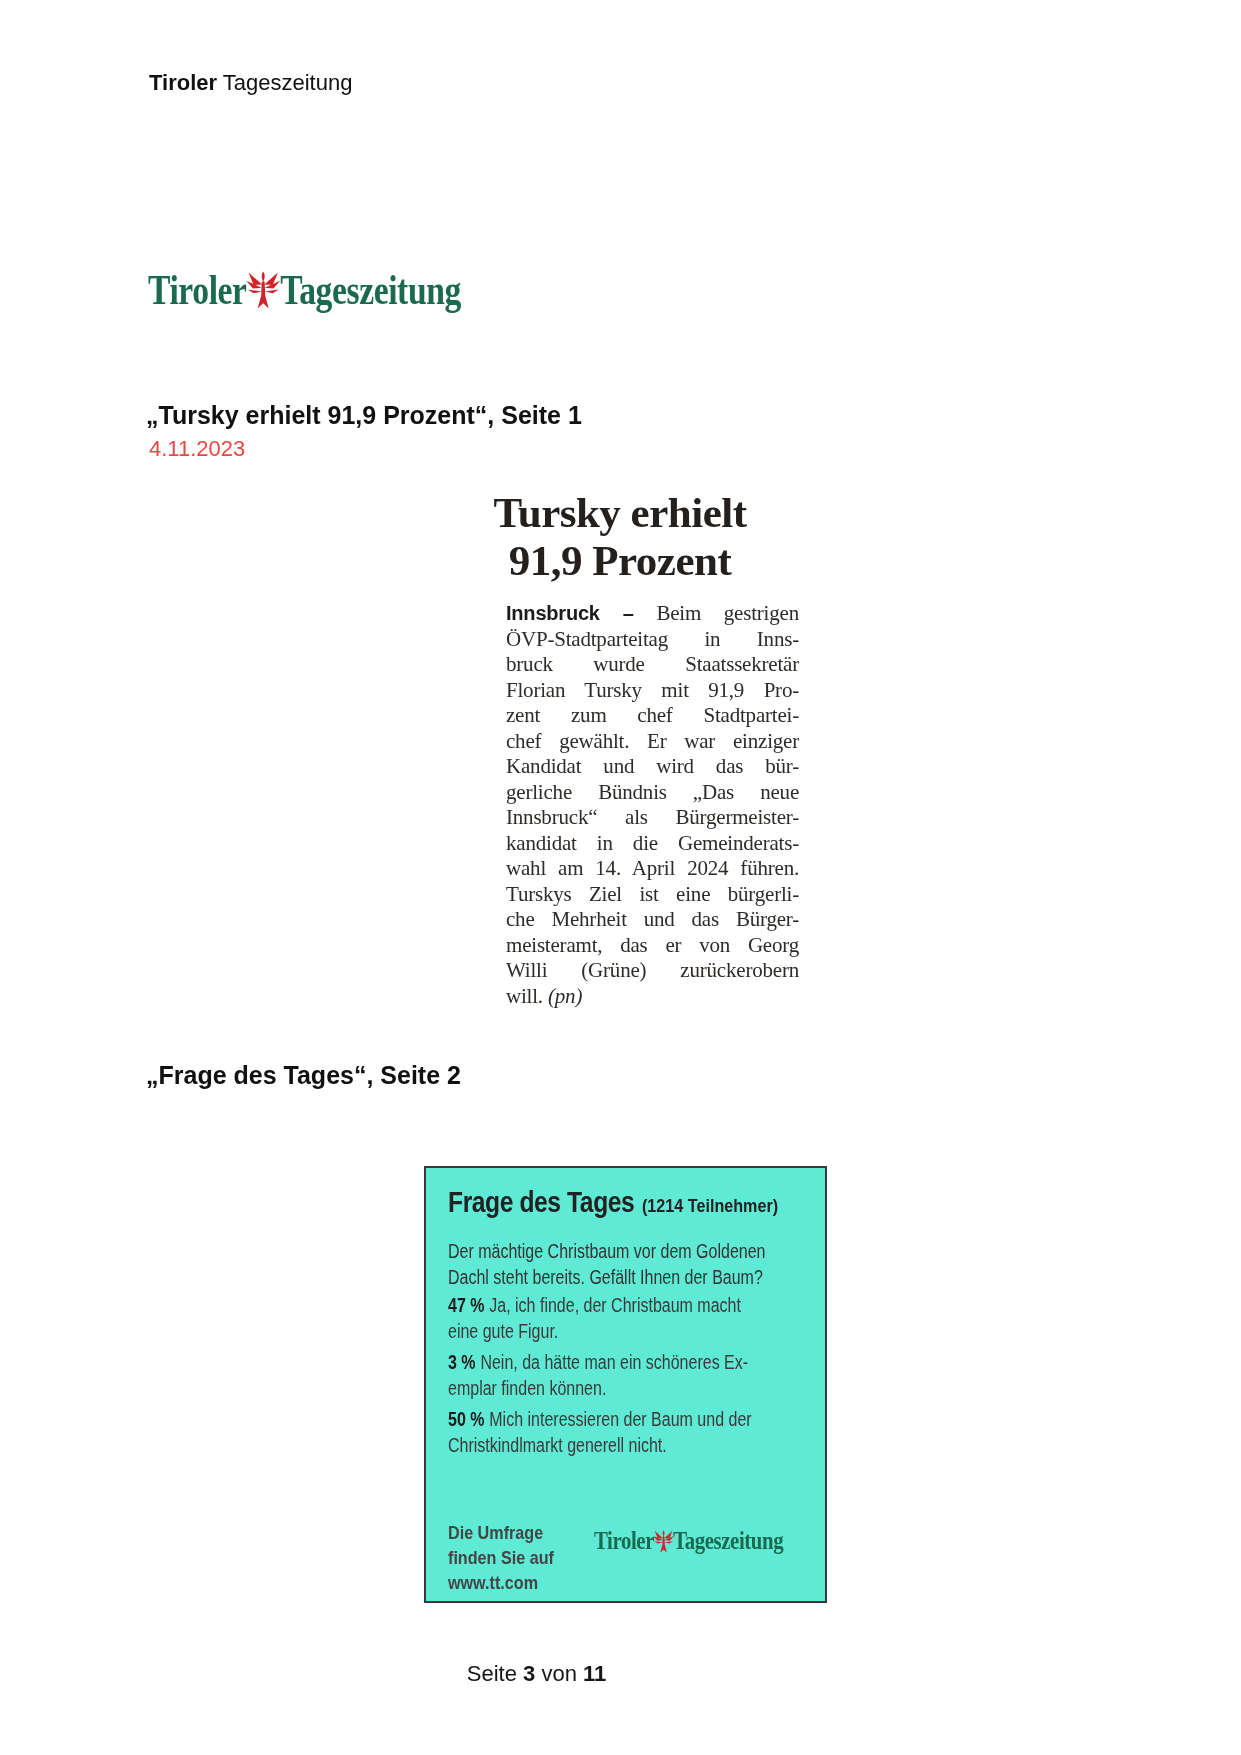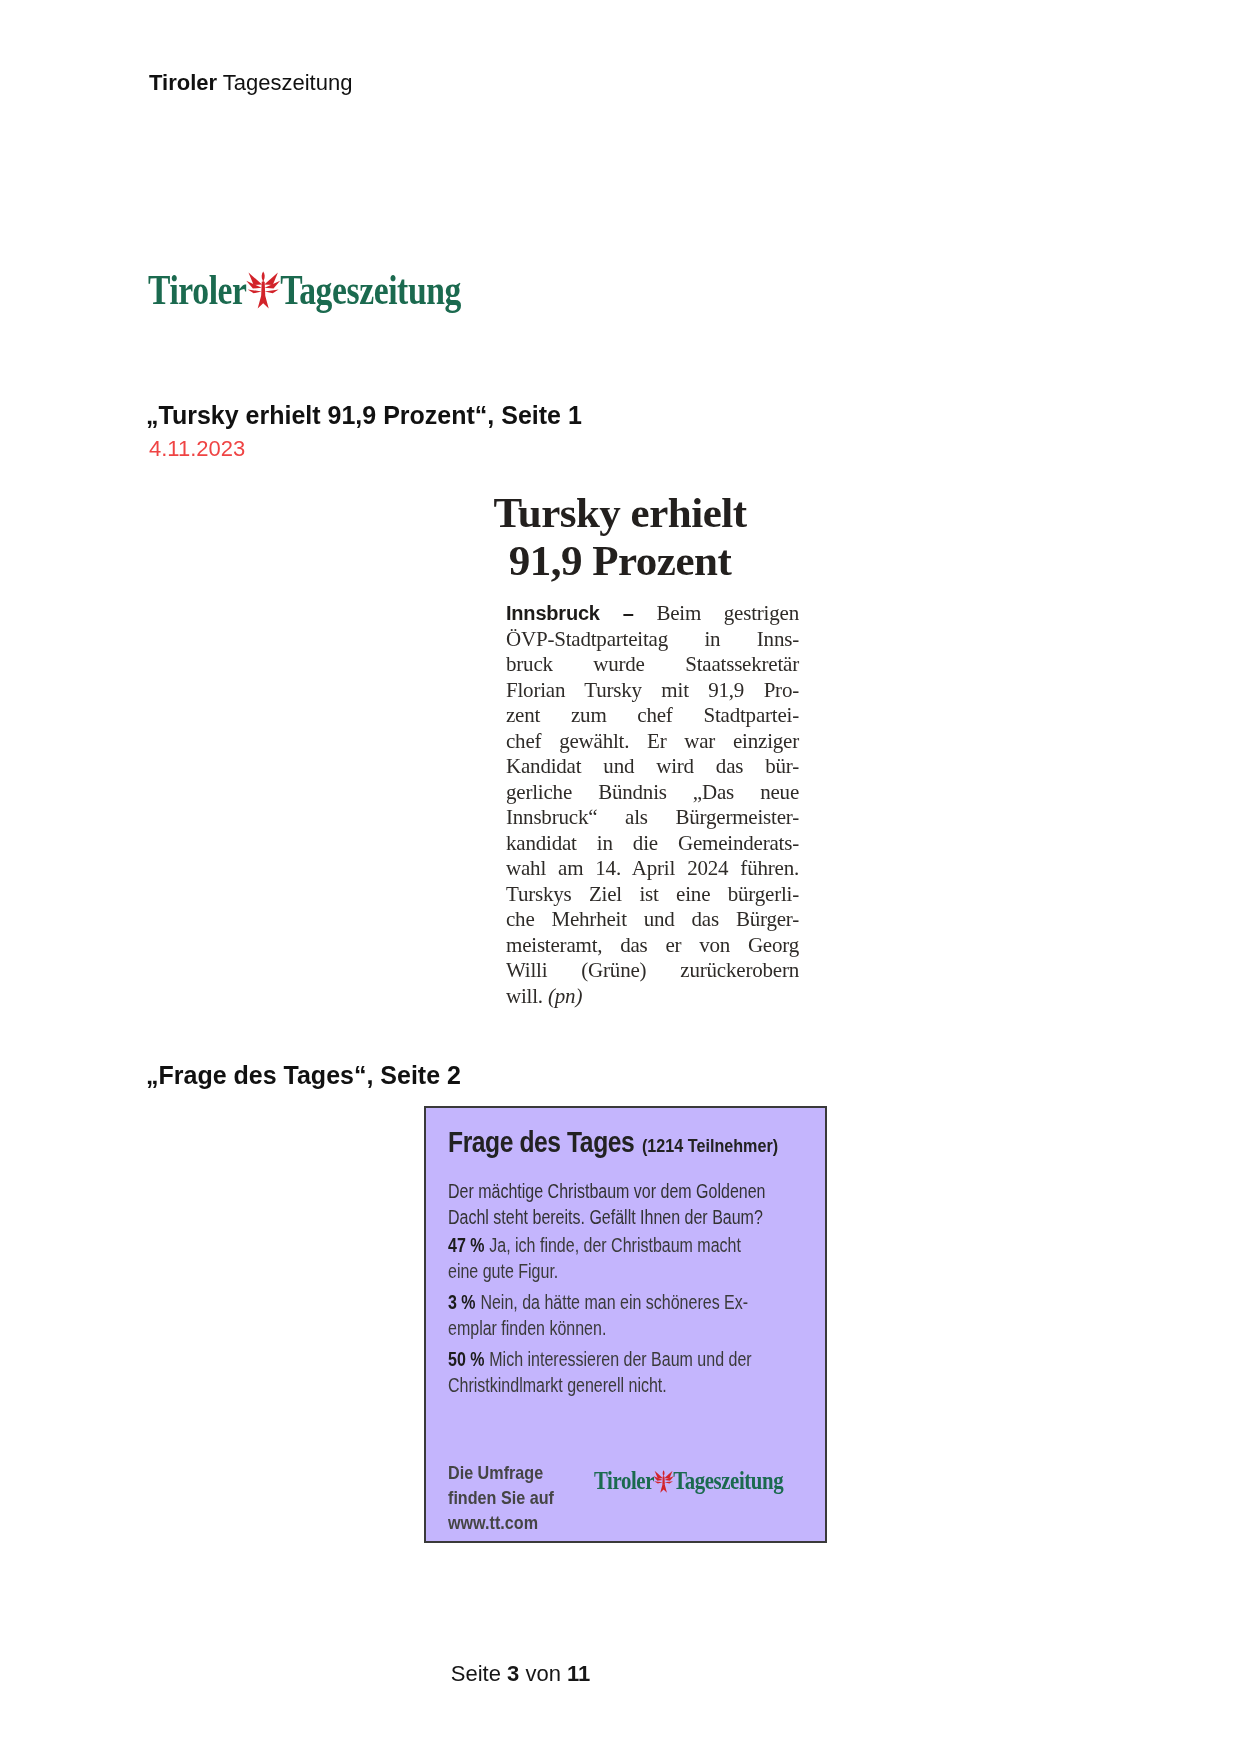--- a/index.html
+++ b/index.html
@@ -42,39 +42,39 @@
     font-family:"Liberation Serif", serif; font-size:21px; line-height:25.5px;
     color:#2e2b28; letter-spacing:-0.2px;margin-left:32px;
   }
   .clip-body .jl { text-align:justify; text-align-last:justify; }
   .clip-body .ll { text-align:left; }
   .lead { font-family:"Liberation Sans", sans-serif; font-weight:bold; font-size:20px; color:#1d1b19; }
   .credit { font-style:italic; }
 
   
   .frage-box {
-    position:absolute; left:424px; top:1106px; width:403px; height:437px;
-    border:2px solid #3a3a3a; box-sizing:border-box; background:#c4b5fd;
+    position:absolute; left:424px; top:1166px; width:403px; height:437px;
+    border:2px solid #3a3a3a; box-sizing:border-box; background:#5eead4;
   }
   .frage-box .row { position:absolute; left:22px; white-space:nowrap; transform-origin:left top; }
   .box-title-row { top:18px; transform:scaleX(0.85); }
   .box-title { font-size:29px; font-weight:bold; color:#222; letter-spacing:-0.5px; }
   .box-participants { font-size:19px; font-weight:bold; color:#222; margin-left:9px; }
   .q-line { font-size:20px; line-height:26px; color:#333; transform:scaleX(0.80); }
   .q1 { top:70px; } .q2 { top:96px; }
   .opt-line { font-size:20px; line-height:26px; color:#3a3a3a; transform:scaleX(0.80); }
   .opt-line b { color:#1c1c1c; margin-right:6px; }
   .o1a { top:124px; } .o1b { top:150px; }
   .o2a { top:181px; } .o2b { top:207px; }
   .o3a { top:238px; } .o3b { top:264px; }
   .src-line { font-size:19px; font-weight:bold; line-height:25px; color:#454545; transform:scaleX(0.85); }
   .s1 { top:352px; } .s2 { top:377px; } .s3 { top:402px; }
 
   
-  .page-footer { position:absolute; left:0; top:1661px; width:100%; text-align:center; font-size:22px; color:#161616; }
+  .page-footer { position:absolute; left:0; top:1661px; width:100%; text-align:center; font-size:22px; color:#161616;padding-left:16px; }
   .page-footer b { font-weight:bold; }
 </style>
 </head>
 <body>
 
 <div class="page">
 
   <div class="doc-header">
     <b>Tiroler</b>
     <span>Tageszeitung</span>

